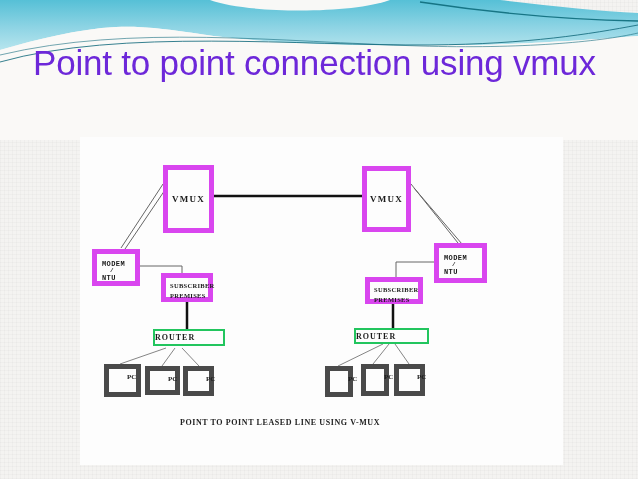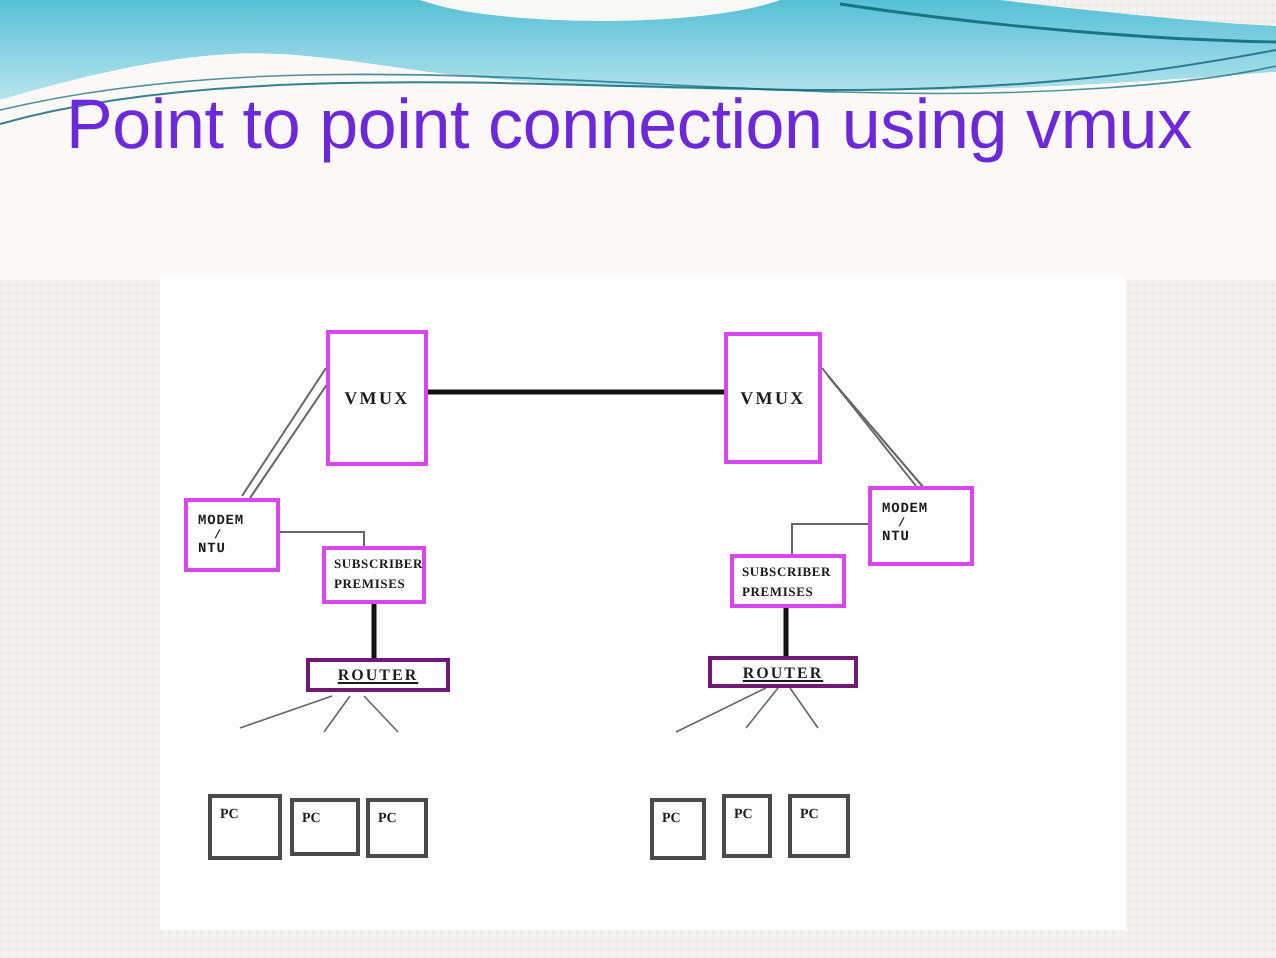--- a/index.html
+++ b/index.html
@@ -16,32 +16,32 @@
     position:absolute;left:33px;top:42px;width:580px;z-index:2;
     font-size:35px;line-height:42px;color:#6d28d9;font-weight:400;
     letter-spacing:-0.2px;
   }
   .canvas{
     position:absolute;left:80px;top:137px;width:483px;height:328px;
     background:#fdfdfd;z-index:2;
   }
   .lines-svg{position:absolute;left:0;top:0;}
   .nbox{
-    position:absolute;background:#fdfdfd;border:2px solid #d946ef;
+    position:absolute;background:#fdfdfd;border:5px solid #d946ef;
     font-family:"Liberation Serif", serif;font-weight:bold;color:#1b1b1b;
     box-sizing:border-box;
   }
   .vmux{display:flex;align-items:center;justify-content:center;
     font-size:9px;letter-spacing:1.2px;}
   .modem{font-size:7px;line-height:8px;padding:6px 0 0 5px;letter-spacing:.4px;font-family:Liberation Mono, monospace;}
   .modem .slash{font-size:6px;line-height:6px;padding-left:8px;}
   .subscriber{font-size:6.5px;line-height:10px;padding:3px 0 0 4px;letter-spacing:.3px;}
-  .router{border:2px solid #701a75;display:flex;align-items:center;justify-content:center;
-    font-size:8px;letter-spacing:1px;text-decoration:underline;}
-  .pc{font-size:7px;padding:4px 0 0 4px;border-color:#4a4a4a;margin-top:33px;}
+  .router{border:2px solid #22c55e;display:flex;align-items:center;
+    font-size:8px;letter-spacing:1px;}
+  .pc{font-size:7px;padding:4px 0 0 18px;border-color:#4a4a4a;}
   .caption{
     position:absolute;left:55px;top:281px;width:290px;text-align:center;
     font-family:"Liberation Serif", serif;font-weight:bold;font-size:8px;
     letter-spacing:.6px;color:#222;
   }
 </style>
 </head>
 <body>
 
 <svg class="header-svg" width="638" height="140" viewBox="0 0 638 140">
@@ -141,13 +141,14 @@
   <div class="nbox pc" style="left:245px;top:229px;width:28px;height:31px;">
     <span>PC</span>
   </div>
   <div class="nbox pc" style="left:281px;top:227px;width:25px;height:32px;">
     <span>PC</span>
   </div>
   <div class="nbox pc" style="left:314px;top:227px;width:31px;height:32px;">
     <span>PC</span>
   </div>
 
+  <div class="caption">POINT TO POINT LEASED LINE USING V-MUX</div>
 </div>
 
 </body></html>

